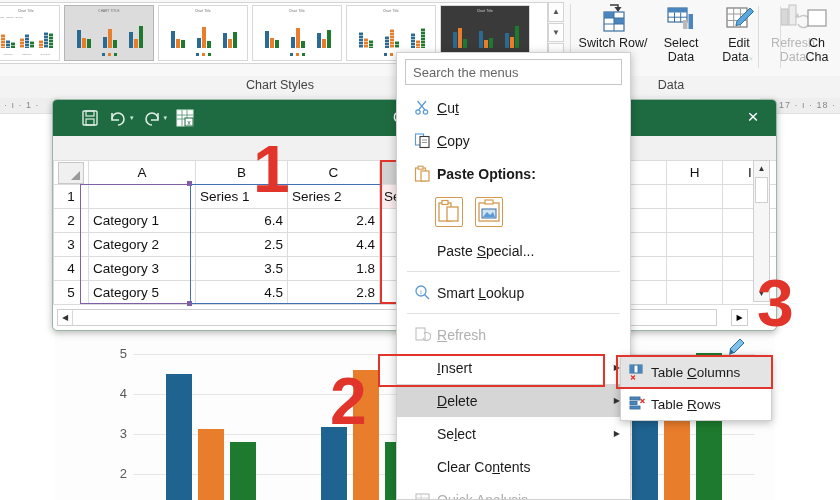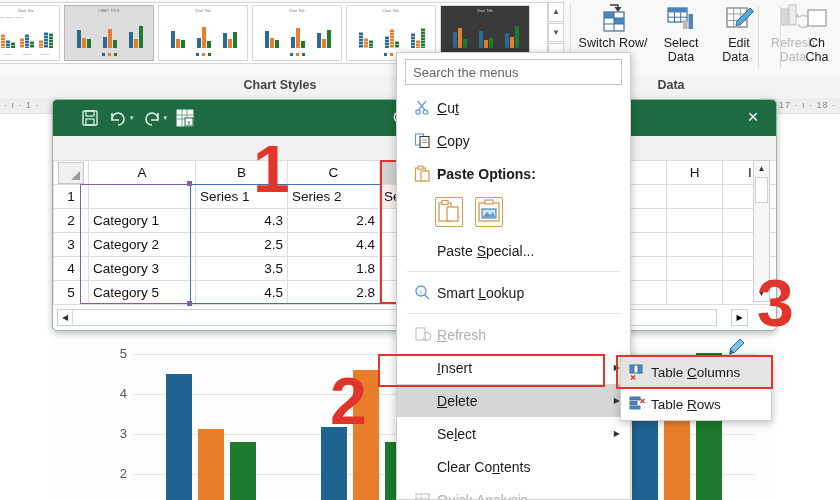--- a/index.html
+++ b/index.html
@@ -66,21 +66,21 @@
   .rb-btn {
     position: absolute; top: 2px; width: 54px; height: 70px;
     display: flex; flex-direction: column; align-items: center;
     font-size: 12.5px; color: #1a1a1a; line-height: 14px; text-align: center;
   }
   .rb-btn.dis { color: #b6b6b6; }
   .rb-ico { height: 34px; display: flex; align-items: flex-end; justify-content: center; padding-bottom: 2px; }
   .grp-sep { position: absolute; top: 6px; width: 1px; height: 62px; background: #dcdcdc; }
   .grp-label {
     position: absolute; top: 78px; height: 18px; text-align: center;
-    font-size: 12.5px; color: #444; width: 100%; font-weight: bold;
+    font-size: 12.5px; color: #444; width: 100%;
   }
   .ribbon-bottom { position: absolute; left: 0; top: 76px; width: 840px; height: 22px; background: #f3f3f3; }
 
   
   .doc-bg { position: absolute; left: 0; top: 98px; width: 840px; height: 402px; background: #fff; }
   .ruler {
     position: absolute; left: 0; top: 98px; width: 840px; height: 16px;
     background: #eeeeee; border-bottom: 1px solid #e2e2e2;
     font-size: 9px; color: #888; letter-spacing: 1px;
   }
@@ -563,21 +563,21 @@
           <td class="hdr d">Series 3</td>
           <td></td>
           <td></td>
           <td></td>
           <td></td>
           <td></td>
         </tr>
         <tr>
           <td class="rowh">2</td>
           <td class="cat">Category 1</td>
-          <td class="num">4.3</td>
+          <td class="num">6.4</td>
           <td class="num">2.4</td>
           <td class="empty-d"></td>
           <td></td>
           <td></td>
           <td></td>
           <td></td>
           <td></td>
         </tr>
         <tr>
           <td class="rowh">3</td>

